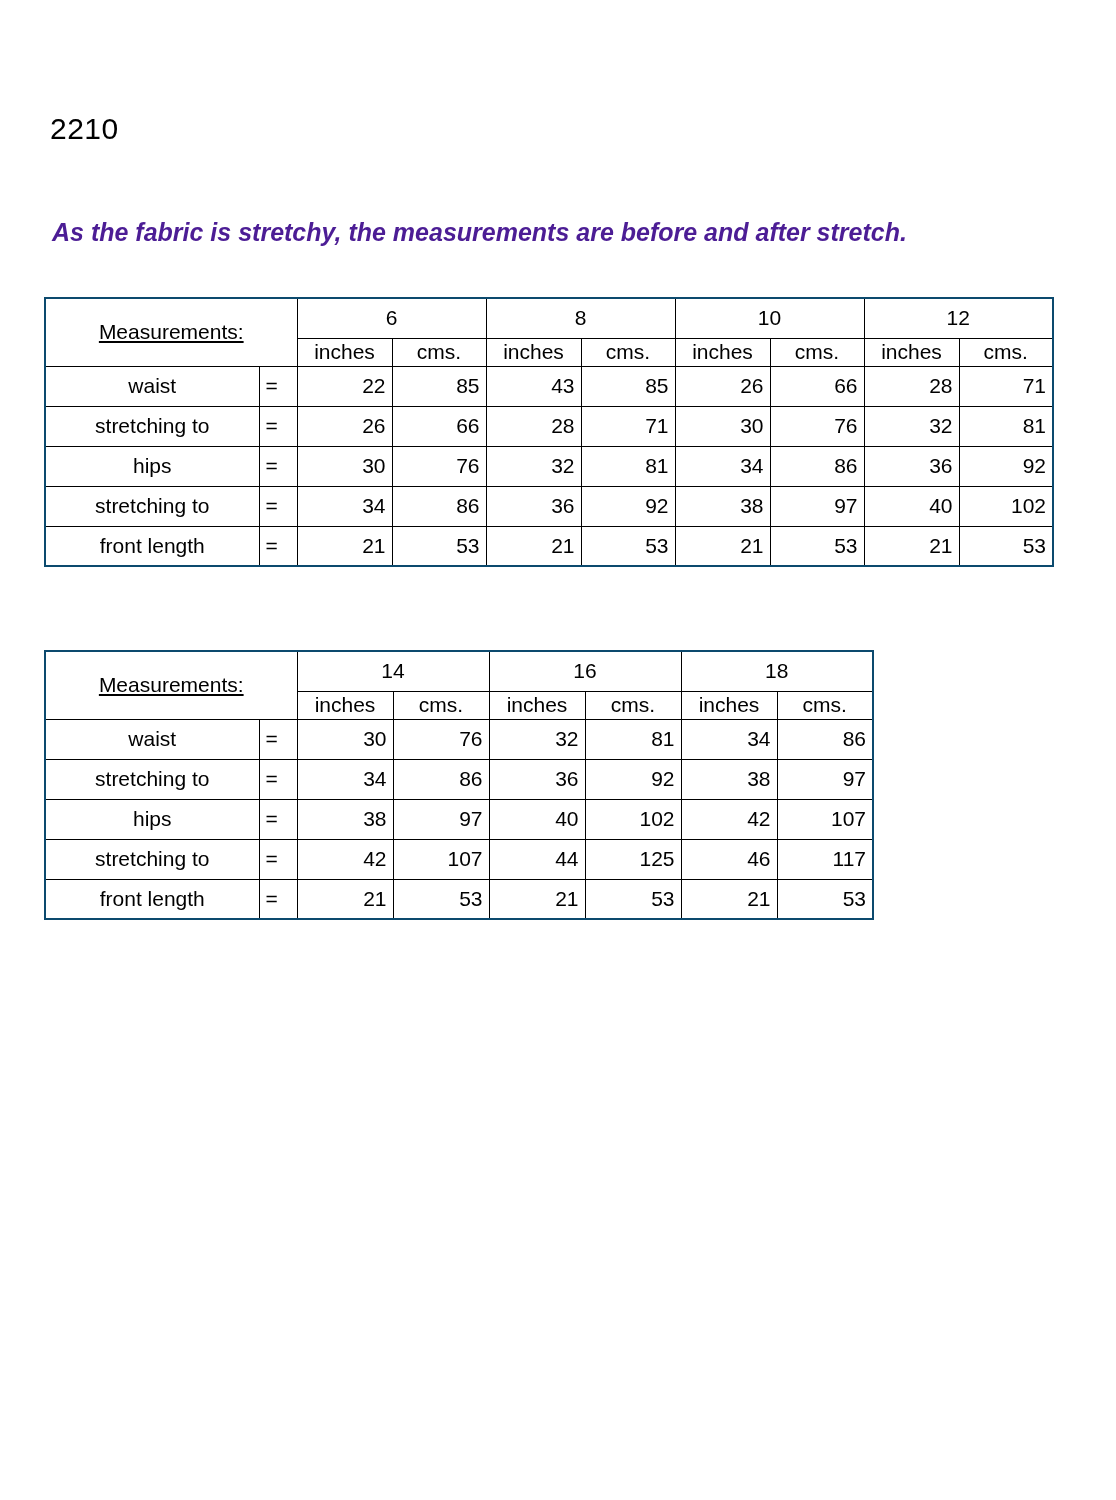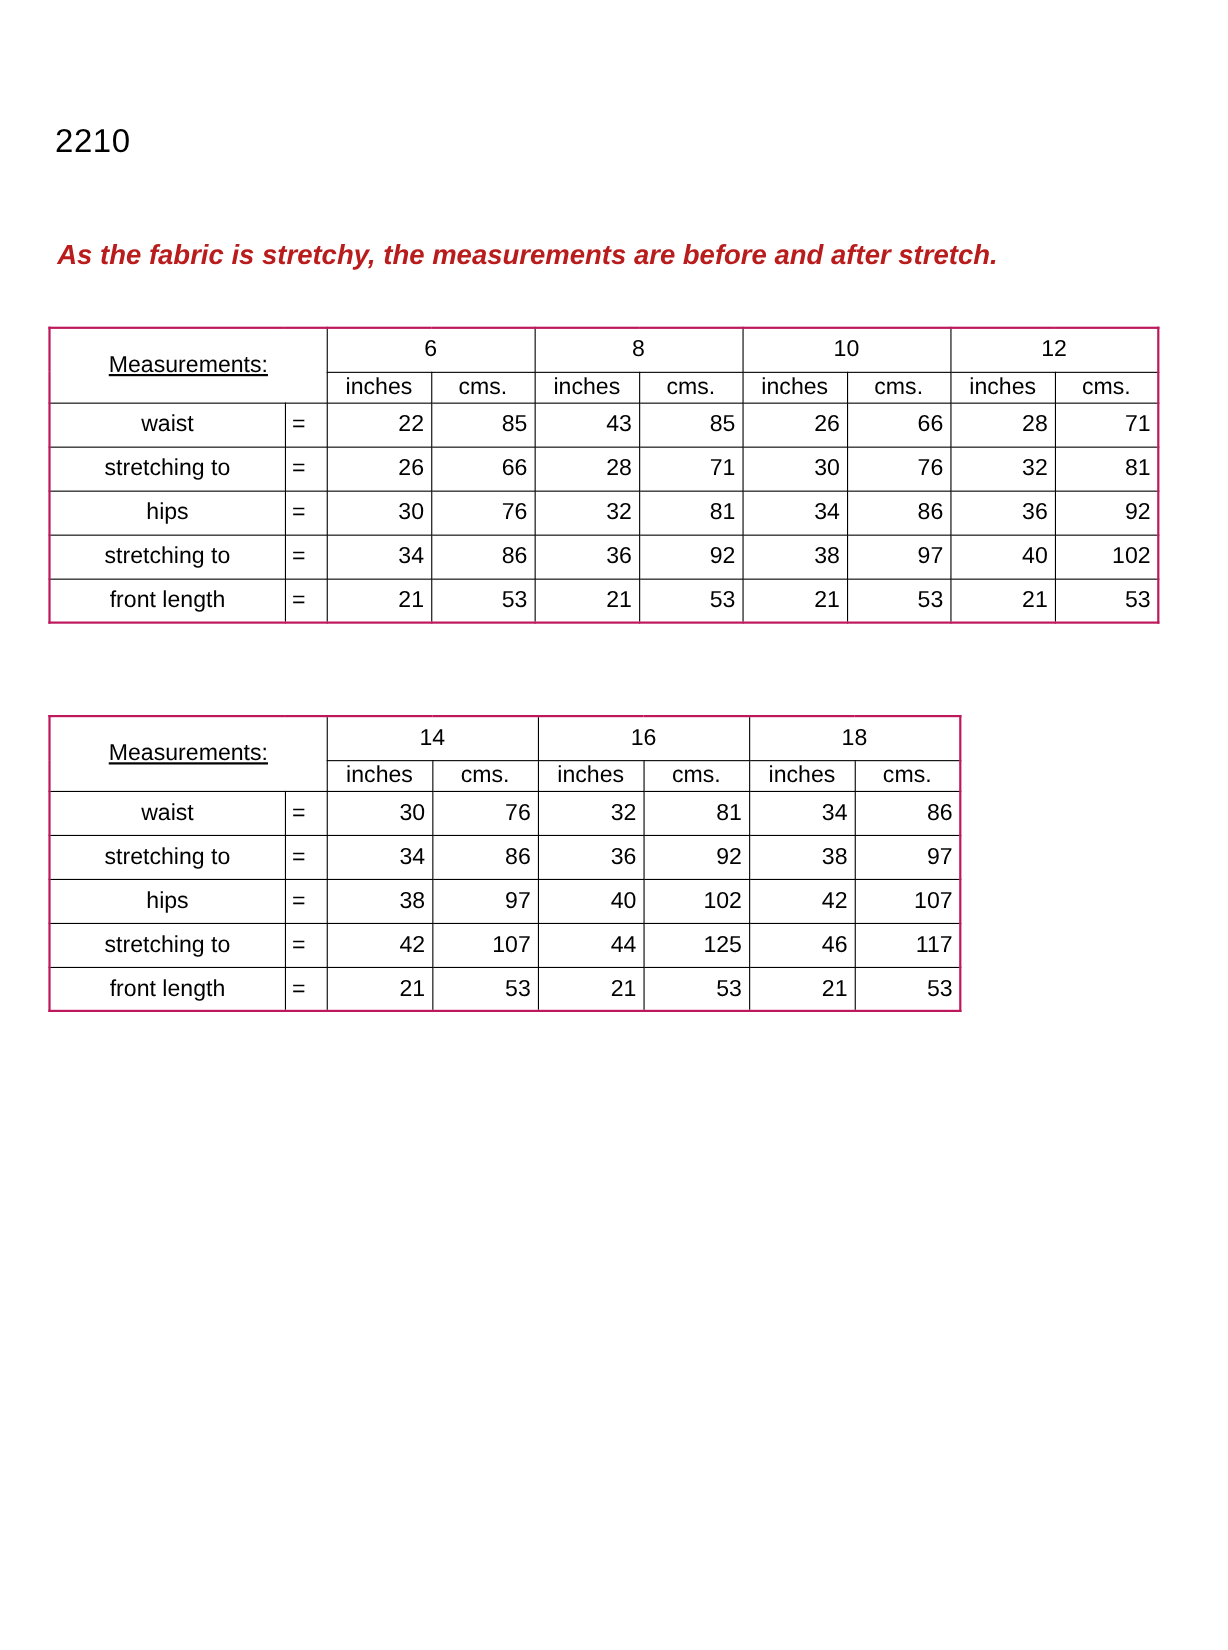--- a/index.html
+++ b/index.html
@@ -8,25 +8,25 @@
     width:1116px; height:1500px; position:relative;
     font-family:"Liberation Sans", sans-serif; color:#000;
   }
   .doc-title {
     position:absolute; left:50px; top:112px;
     font-size:30px; font-weight:normal; letter-spacing:0.5px;
   }
   .stretch-note {
     position:absolute; left:52px; top:218px;
     font-size:25px; font-weight:bold; font-style:italic;
-    color:#b91c1c; white-space:nowrap;
+    color:#4c1d95; white-space:nowrap;
   }
   table.size-table {
     position:absolute; border-collapse:collapse; table-layout:fixed;
-    border:2px solid #be185d; background:#fff;padding-left:48px;
+    border:2px solid #0c4a6e; background:#fff;padding-left:48px;
   }
   #table1 { left:44px; top:297px; }
   #table2 { left:44px; top:650px; }
   .size-table th, .size-table td {
     border:1px solid #000;
     font-size:21px; font-weight:normal;
     padding:0 6px; white-space:nowrap; overflow:hidden;
     vertical-align:middle; height:40px;
   }
   .meas-cell {

